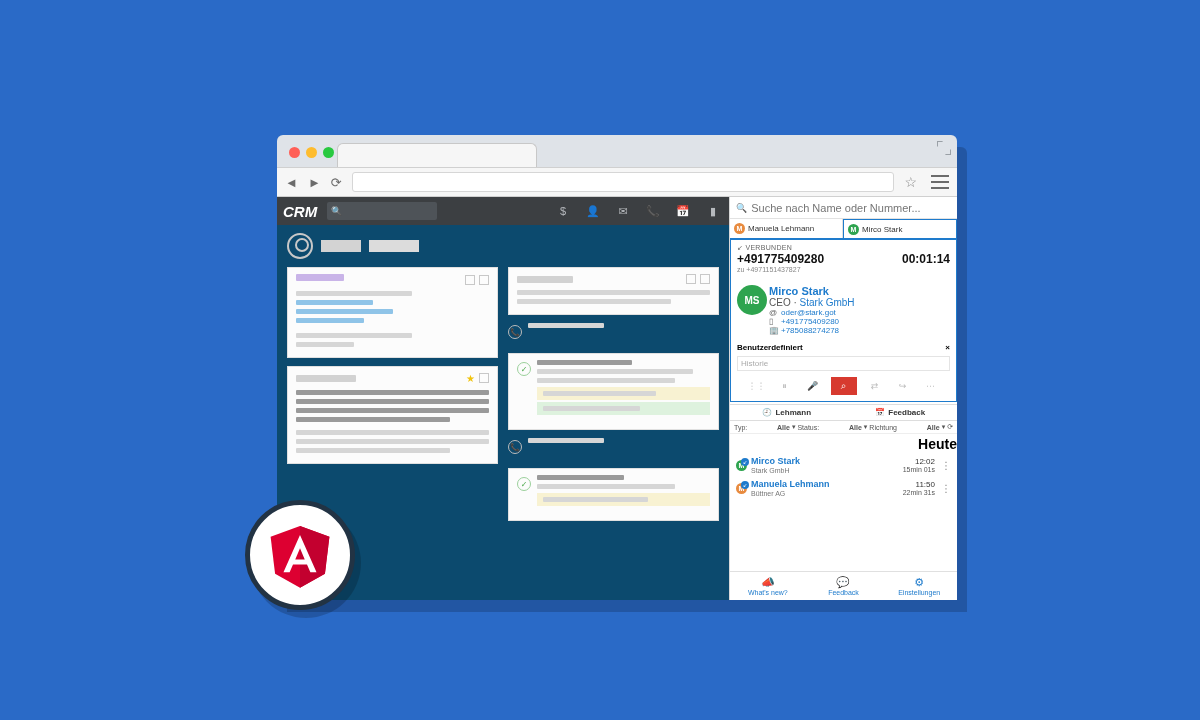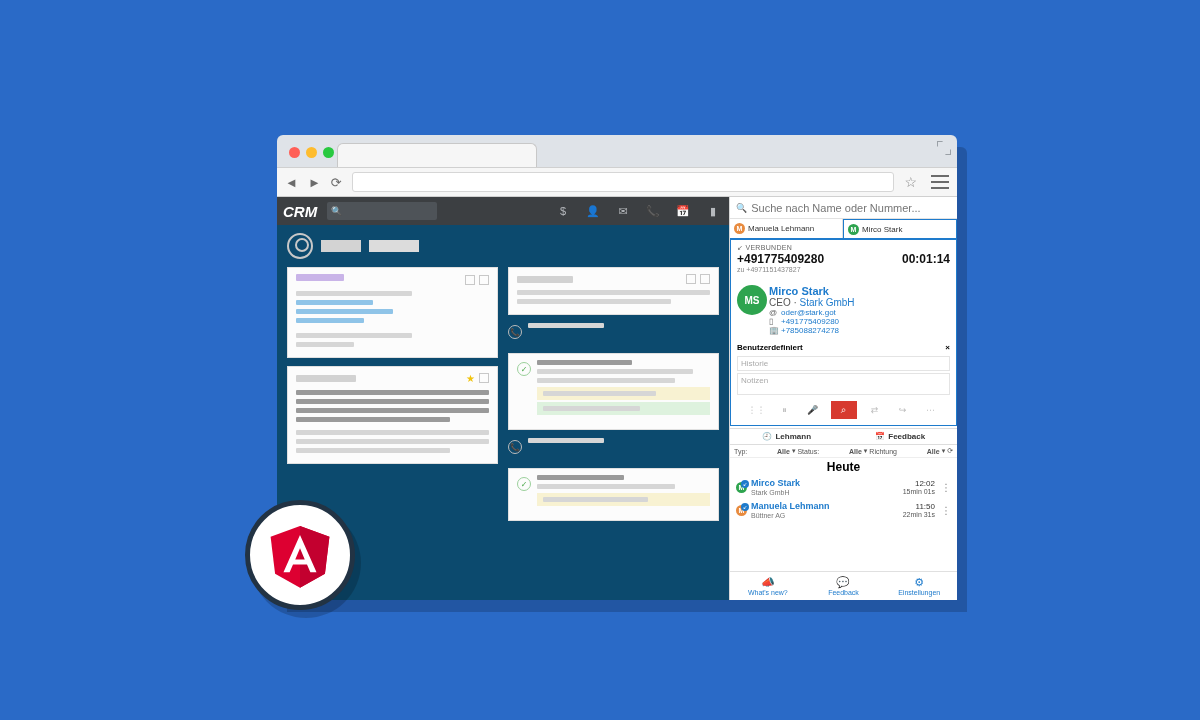--- a/index.html
+++ b/index.html
@@ -84,21 +84,21 @@
 .callctrl{display:flex;justify-content:center;gap:8px;margin-top:6px;align-items:center}
 .cbtn{width:20px;height:16px;display:flex;align-items:center;justify-content:center;color:#bbb;font-size:9px}
 .cbtn.rec{color:#d0342c}
 .hangup{width:26px;height:18px;background:#d73a2f;display:flex;align-items:center;justify-content:center;color:#fff;font-size:10px}
 .histtabs{display:flex;border-top:1px solid #ddd;border-bottom:1px solid #ddd;margin-top:2px}
 .htab{flex:1;text-align:center;font-size:8px;padding:3px 0;font-weight:bold;color:#333;display:flex;align-items:center;justify-content:center;gap:3px}
 .filters{display:flex;font-size:7px;padding:2px 4px;border-bottom:1px solid #eee;color:#555;gap:2px;align-items:center}
 .filters .fl{display:flex;align-items:center;gap:2px}
 .filters .fv{font-weight:bold}
 .filters .sp{flex:1}
-.daylabel{text-align:center;font-size:12px;font-weight:bold;padding:2px 0}
+.daylabel{text-align:right;font-size:14px;font-weight:bold;padding:2px 0}
 .logrow{display:flex;padding:3px 6px;gap:4px;align-items:center}
 .logav{position:relative}
 .badge{position:absolute;top:-2px;right:-2px;width:8px;height:8px;border-radius:50%;background:#1e7bcc;color:#fff;font-size:5px;display:flex;align-items:center;justify-content:center}
 .logname{font-size:9px;font-weight:bold;color:#1e7bcc;line-height:1.1}
 .logco{font-size:7px;color:#777}
 .logright{margin-left:auto;text-align:right;font-size:8px;color:#333}
 .logright .dur{font-size:7px;color:#555}
 .dots3{color:#888;font-size:10px;line-height:0.5;margin-left:2px}
 .sfoot{margin-top:auto;border-top:1px solid #e0e0e0;display:flex}
 .fbtn{flex:1;text-align:center;padding:4px 0;color:#1e7bcc;font-size:7px}
@@ -292,21 +292,20 @@
                 <span>+785088274278</span>
               </div>
           </div>
         </div>
         <div class="notes">
           <div class="noteshdr">
               <span>Benutzerdefiniert</span>
               <span>×</span>
             </div>
           <div class="ninput">Historie</div>
-          <div class="ninput" style="height:22px">Notizen</div>
         </div>
         <div class="callctrl">
           <div class="cbtn">⋮⋮</div>
           <div class="cbtn">⏸</div>
           <div class="cbtn rec">🎤</div>
           <div class="hangup">⌕</div>
           <div class="cbtn">⇄</div>
           <div class="cbtn">↪</div>
           <div class="cbtn">⋯</div>
         </div>

